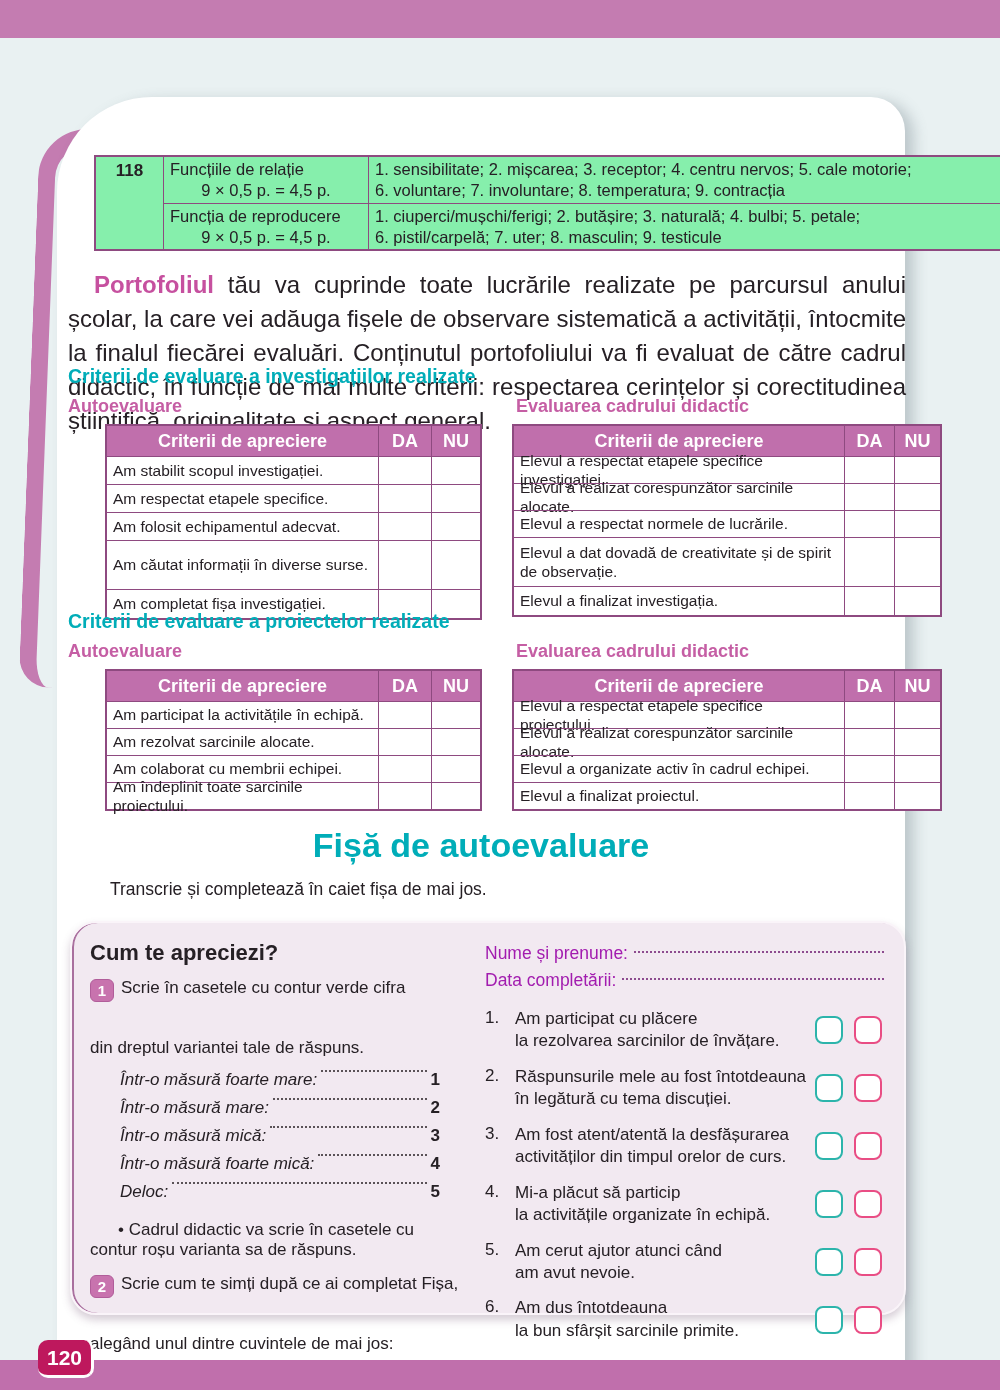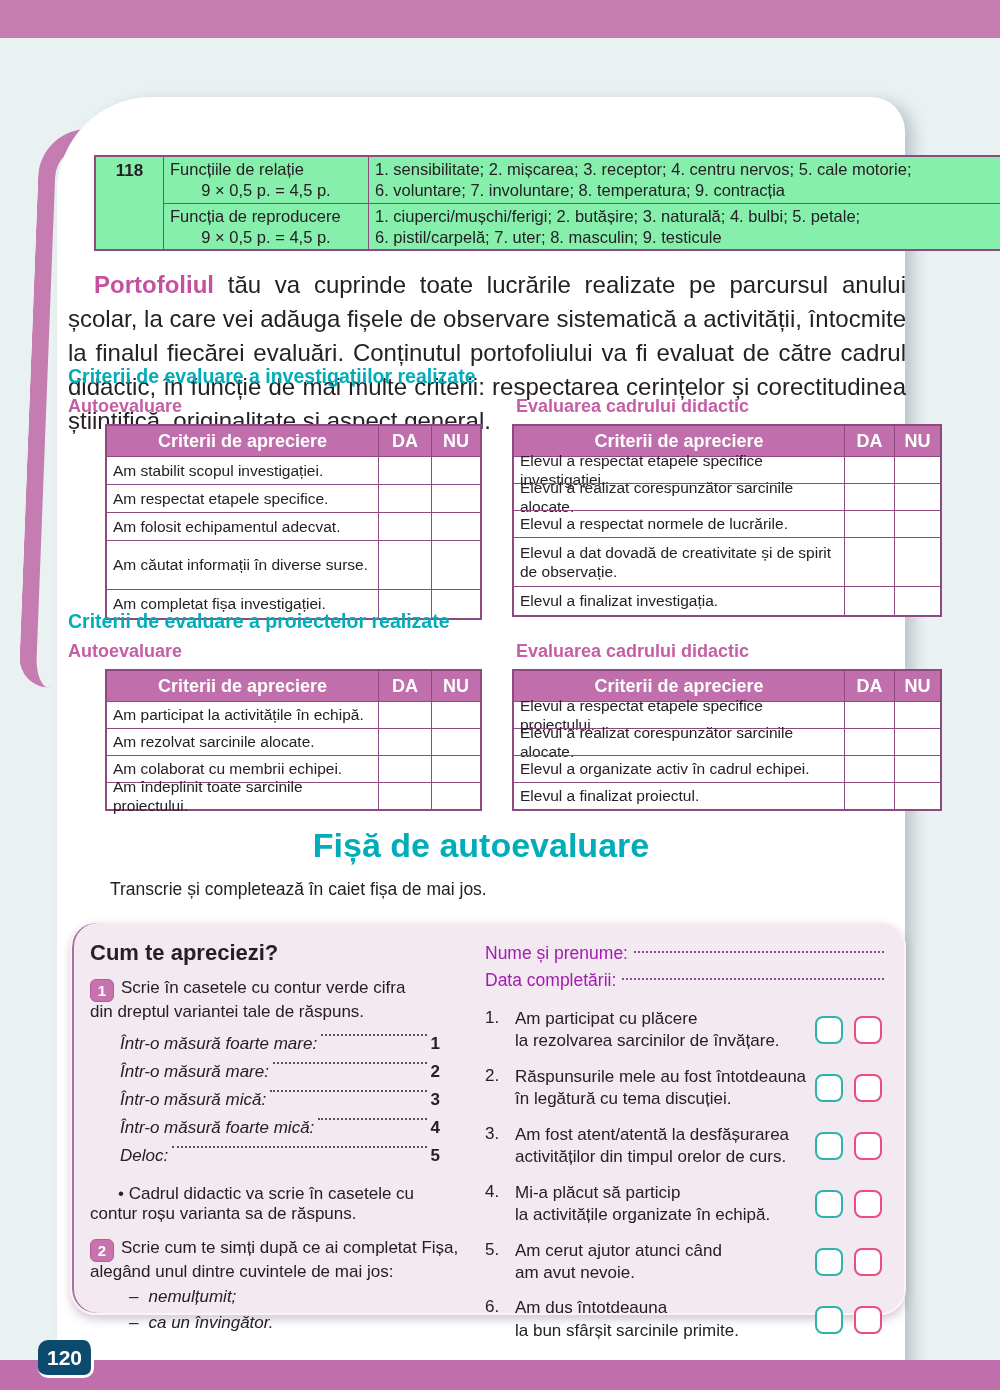--- a/index.html
+++ b/index.html
@@ -24,21 +24,21 @@
   #sheet {
     left:57px; top:97px; width:848px; height:1293px;
     background:#ffffff;
     border-top-left-radius:95px; border-top-right-radius:34px;
     box-shadow:9px 4px 14px rgba(90,105,115,0.30);
     z-index:2;
   }
   #bottom-bar { left:0; bottom:0; width:1000px; height:30px; background:#c06fac; z-index:6; }
   #page-badge {
     left:38px; top:1340px; width:56px; height:38px; z-index:7;
-    background:#0c4a6e; border-radius:10px;
+    background:#be185d; border-radius:10px;
     border-right:3px solid #fff; border-bottom:3px solid #fdfdfd;
     color:#fff; font-weight:bold; font-size:21px;
     display:flex; align-items:center; justify-content:center;
   }
 
   .content { z-index:3; }
 
   
   #answer-table {
     left:68px; top:155px; width:974px;
@@ -101,21 +101,21 @@
   #quiz-right { flex:1; font-size:17px; }
 
   #quiz-title { font-weight:bold; font-size:22px; margin-bottom:12px; }
   .num-badge {
     display:inline-flex; width:24px; height:23px; border-radius:6px;
     background:#c873ae; border:1.5px solid #b15d9a;
     color:#fff; font-weight:bold; font-size:15px;
     align-items:center; justify-content:center; margin-right:7px;
     vertical-align:-3px;
   }
-  .q-line2 { display:block; }
+  .q-line2 { display:block;margin-top:36px; }
   #scale-list { margin:12px 0 6px 30px; width:320px; }
   .scale-row { display:flex; align-items:flex-start; height:28px; font-style:italic; }
   .scale-leader { flex:1; border-bottom:2px dotted #5a5257; margin:0 4px 3px 4px; }
   .scale-num { font-weight:bold; font-style:normal; }
   .bullet-para { margin:10px 0 14px 0; text-indent:28px; }
   .bullet-para .line2 { display:block; text-indent:0; }
   .dash-list { margin-left:28px; margin-top:2px; }
   .dash-row { font-style:italic; line-height:1.55;margin-left:11px; }
   .dash-row .dash { font-style:normal; margin-right:10px; }
 

